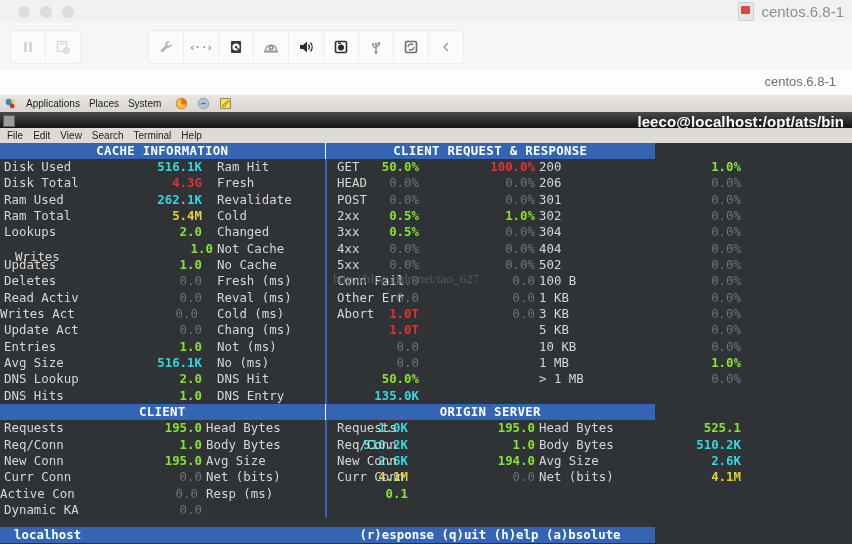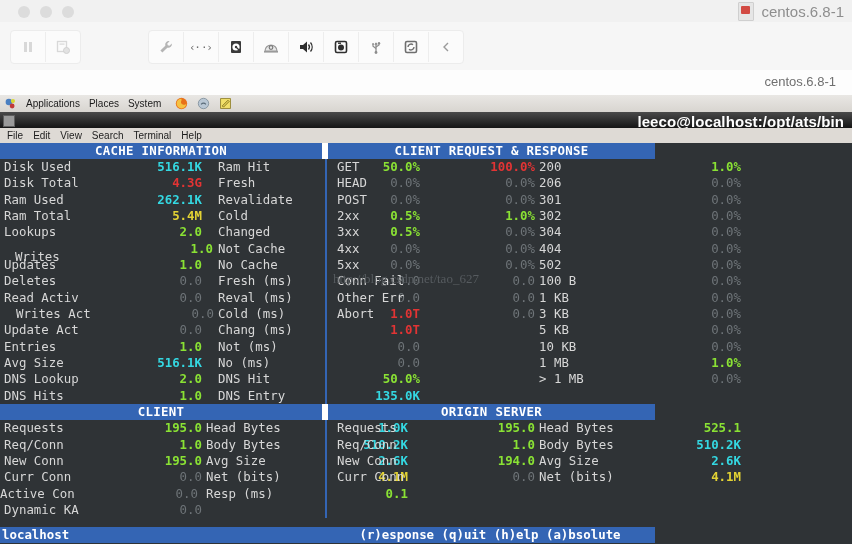--- a/index.html
+++ b/index.html
@@ -99,21 +99,21 @@
     overflow:hidden;
   }
   .panel{position:absolute;left:0;top:0;width:655px;}
   .sec-head{
     background:#3465b4;color:#ffffff;font-weight:bold;
     text-align:center;height:16px;line-height:16px;font-size:12.4px;
     letter-spacing:0.3px;
   }
   .hrow{display:flex;}
   .hrow .sec-head{width:325px;}
-  .hrow .sec-head.b{width:330px;border-left:6px solid #ffffff;}
+  .hrow .sec-head.b{width:330px;border-left:1px solid #ffffff;}
 
   .cols{display:flex;}
   .col{width:325px;position:relative;}
   .col.b{width:330px;}
   .vline{
     position:absolute;left:325px;top:0;width:2px;height:100%;
     background:#3465b4;
   }
 
   .r{display:flex;height:16.35px;align-items:center;white-space:pre;}
@@ -125,21 +125,21 @@
   .c-cyan{color:#34d8e2;font-weight:bold;}
   .c-yellow{color:#e2d234;font-weight:bold;}
   .c-red{color:#e23434;font-weight:bold;}
   .c-dim{color:#6e7478;}
 
   .statusbar{
     position:absolute;left:0;width:655px;height:16px;
     background:#3465b4;color:#ffffff;font-weight:bold;font-size:12.4px;
     line-height:16px;
   }
-  .statusbar .sb-left{position:absolute;left:2px;}
+  .statusbar .sb-left{position:absolute;left:14px;}
   .statusbar .sb-right{position:absolute;left:325px;width:330px;text-align:center;}
 
   .watermark{
     position:absolute;left:333px;top:128px;
     font-family:"Liberation Serif",serif;font-size:13px;color:#565b5f;
     white-space:nowrap;pointer-events:none;
   }
 </style>
 </head>
 <body>
@@ -293,21 +293,21 @@
               <div>
                 <div class="r"><span class="lab" style="display: inline-block; width: 120px; padding-left: 4px;">Disk Used</span><span class="val c-cyan" style="display: inline-block; width: 78px;">516.1K</span></div>
                 <div class="r"><span class="lab" style="display: inline-block; width: 120px; padding-left: 4px;">Disk Total</span><span class="val c-red" style="display: inline-block; width: 78px;">4.3G</span></div>
                 <div class="r"><span class="lab" style="display: inline-block; width: 120px; padding-left: 4px;">Ram Used</span><span class="val c-cyan" style="display: inline-block; width: 78px;">262.1K</span></div>
                 <div class="r"><span class="lab" style="display: inline-block; width: 120px; padding-left: 4px;">Ram Total</span><span class="val c-yellow" style="display: inline-block; width: 78px;">5.4M</span></div>
                 <div class="r"><span class="lab" style="display: inline-block; width: 120px; padding-left: 4px;">Lookups</span><span class="val c-green" style="display: inline-block; width: 78px;">2.0</span></div>
                 <div class="r"><span class="lab" style="display: inline-block; width: 120px; padding-left: 15px; margin-top: 16px;">Writes</span><span class="val c-green" style="display: inline-block; width: 78px;">1.0</span></div>
                 <div class="r"><span class="lab" style="display: inline-block; width: 120px; padding-left: 4px;">Updates</span><span class="val c-green" style="display: inline-block; width: 78px;">1.0</span></div>
                 <div class="r"><span class="lab" style="display: inline-block; width: 120px; padding-left: 4px;">Deletes</span><span class="val c-dim" style="display: inline-block; width: 78px;">0.0</span></div>
                 <div class="r"><span class="lab" style="display: inline-block; width: 120px; padding-left: 4px;">Read Activ</span><span class="val c-dim" style="display: inline-block; width: 78px;">0.0</span></div>
-                <div class="r"><span class="lab" style="display: inline-block; width: 120px; padding-left: 16px;">Writes Act</span><span class="val c-dim" style="display: inline-block; width: 78px;">0.0</span></div>
+                <div class="r"><span class="lab" style="display: inline-block; width: 120px; padding-left: 0;">Writes Act</span><span class="val c-dim" style="display: inline-block; width: 78px;">0.0</span></div>
                 <div class="r"><span class="lab" style="display: inline-block; width: 120px; padding-left: 4px;">Update Act</span><span class="val c-dim" style="display: inline-block; width: 78px;">0.0</span></div>
                 <div class="r"><span class="lab" style="display: inline-block; width: 120px; padding-left: 4px;">Entries</span><span class="val c-green" style="display: inline-block; width: 78px;">1.0</span></div>
                 <div class="r"><span class="lab" style="display: inline-block; width: 120px; padding-left: 4px;">Avg Size</span><span class="val c-cyan" style="display: inline-block; width: 78px;">516.1K</span></div>
                 <div class="r"><span class="lab" style="display: inline-block; width: 120px; padding-left: 4px;">DNS Lookup</span><span class="val c-green" style="display: inline-block; width: 78px;">2.0</span></div>
                 <div class="r"><span class="lab" style="display: inline-block; width: 120px; padding-left: 4px;">DNS Hits</span><span class="val c-green" style="display: inline-block; width: 78px;">1.0</span></div>
               </div>
               <div>
                 <div class="r"><span class="lab" style="display: inline-block; width: 120px; padding-left: 4px;">Ram Hit</span><span class="val c-green" style="display: inline-block; width: 82px;">50.0%</span></div>
                 <div class="r"><span class="lab" style="display: inline-block; width: 120px; padding-left: 4px;">Fresh</span><span class="val c-dim" style="display: inline-block; width: 82px;">0.0%</span></div>
                 <div class="r"><span class="lab" style="display: inline-block; width: 120px; padding-left: 4px;">Revalidate</span><span class="val c-dim" style="display: inline-block; width: 82px;">0.0%</span></div>

